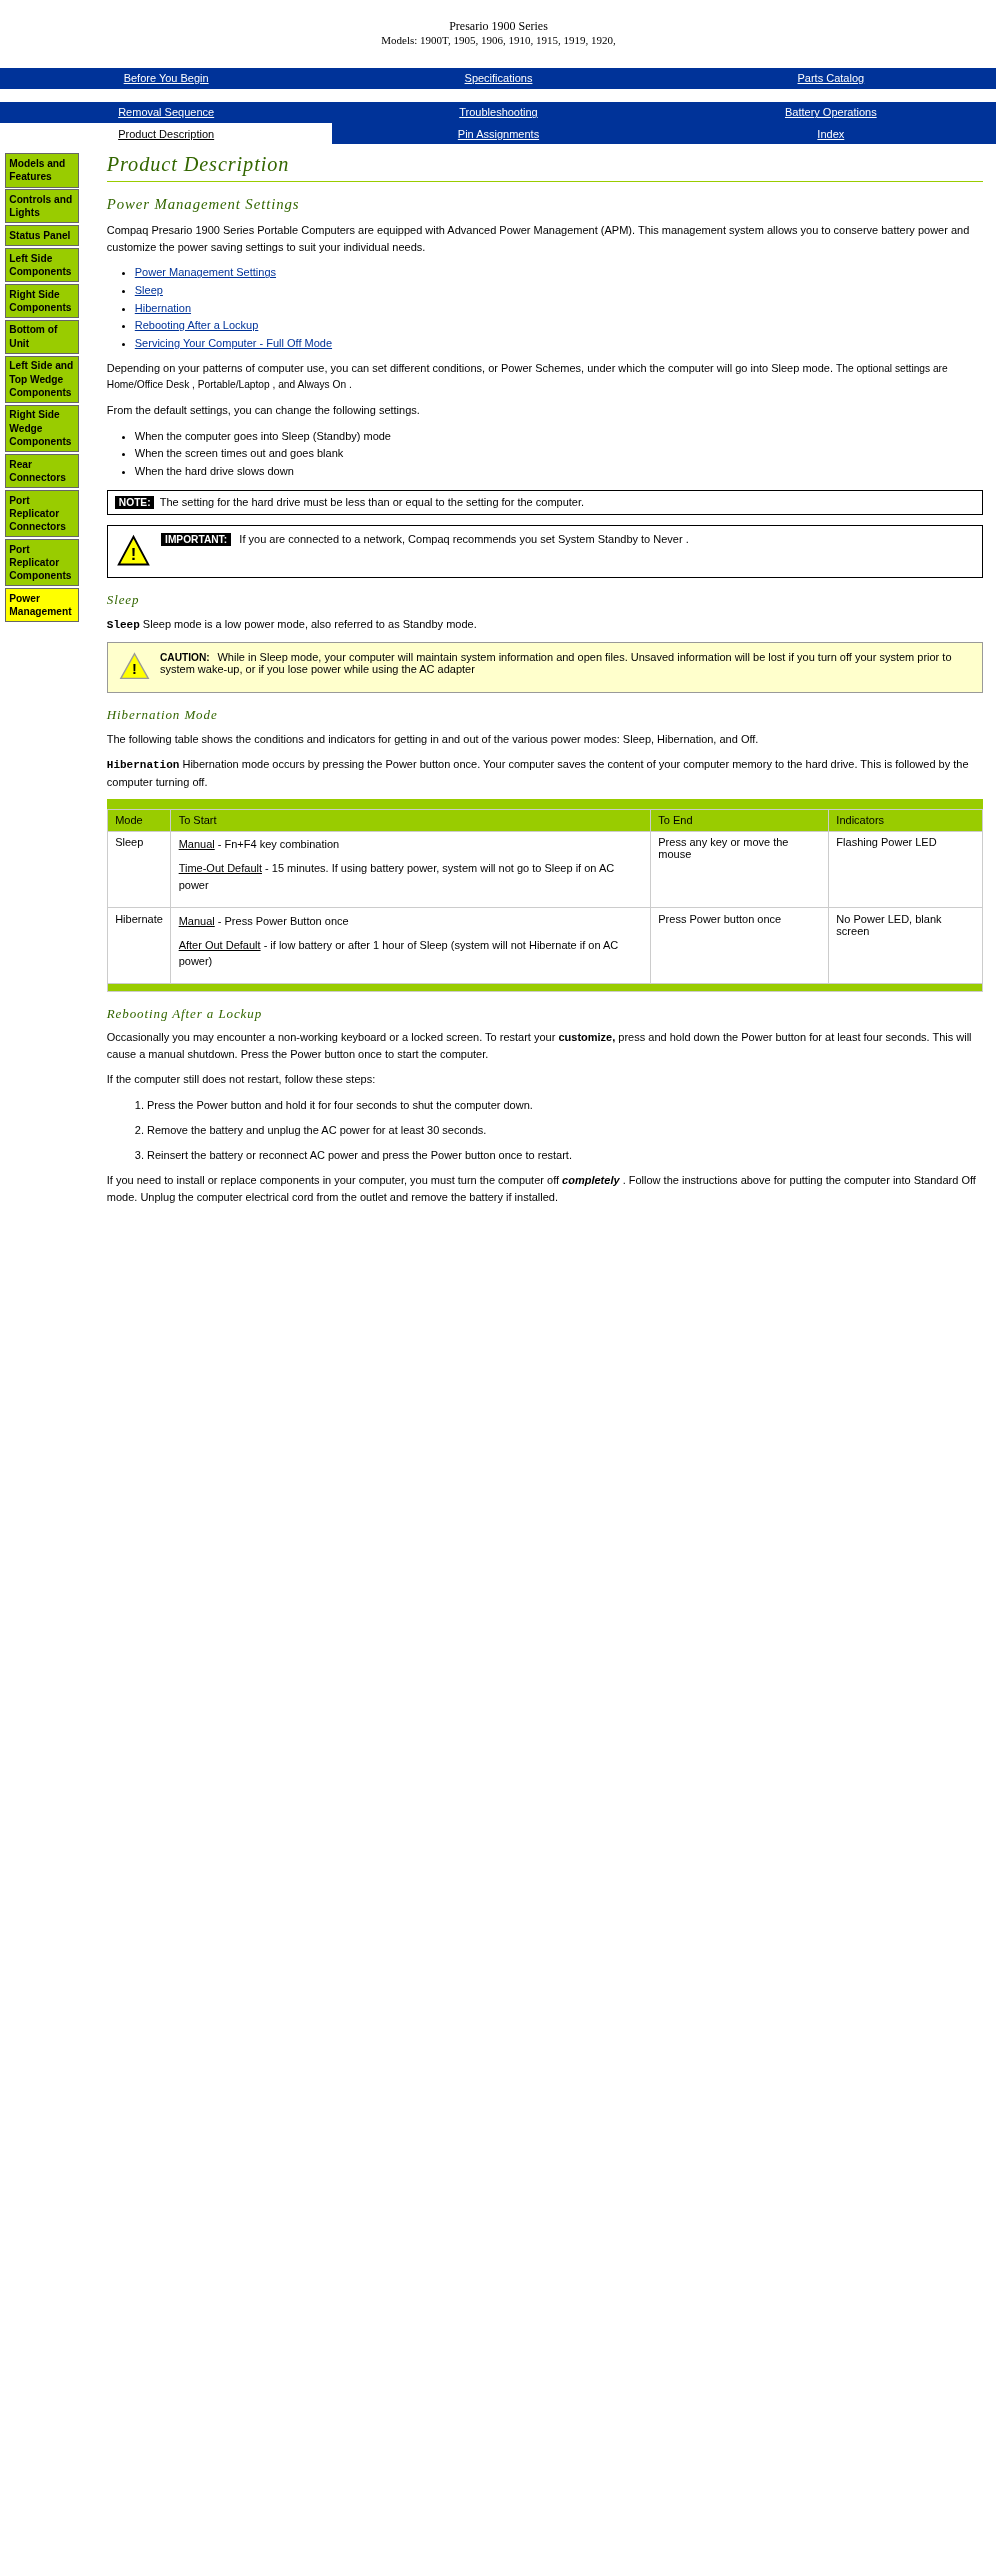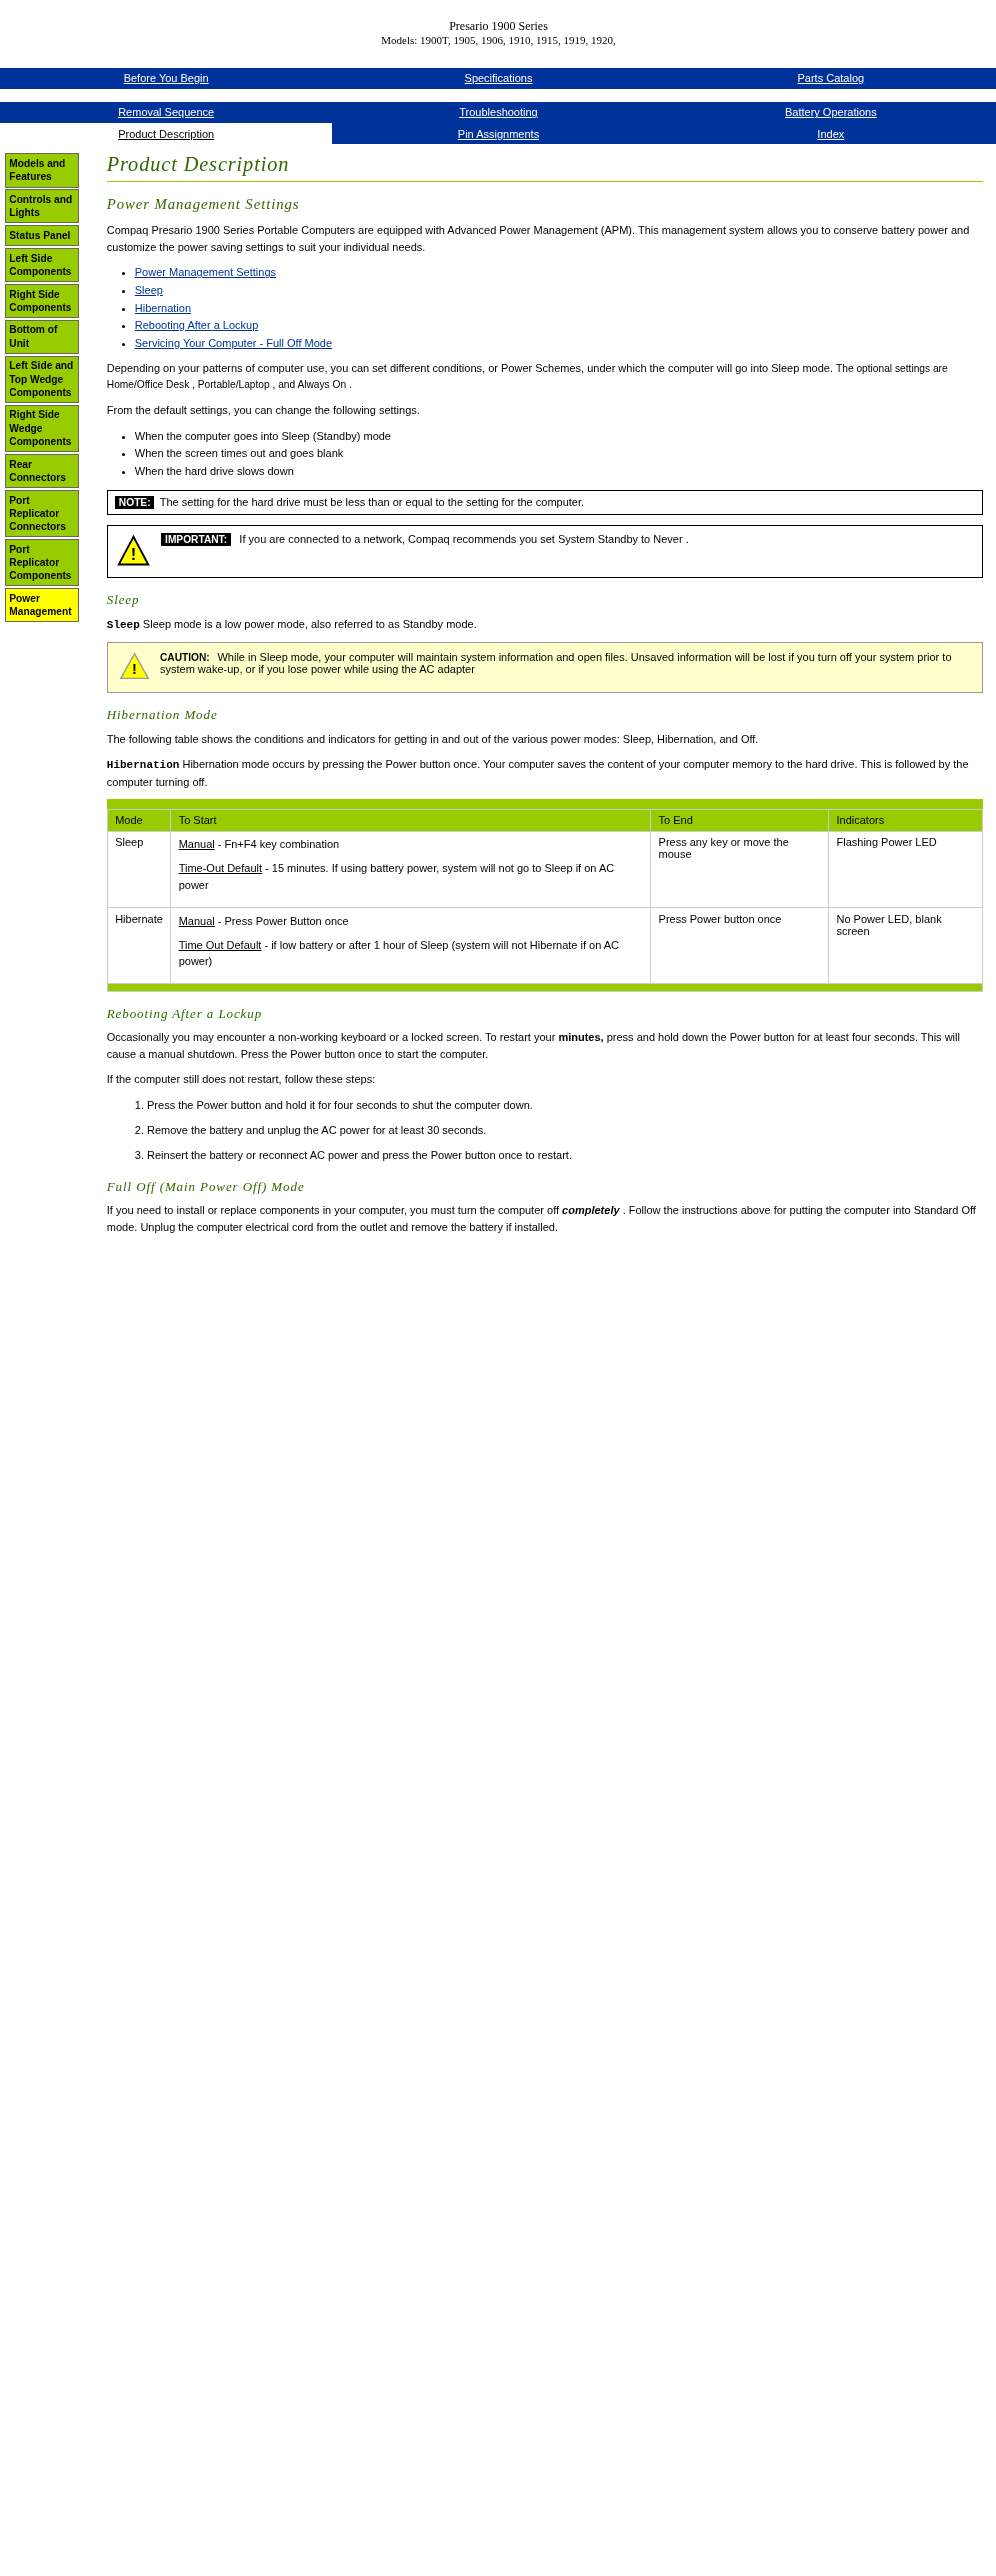--- a/index.html
+++ b/index.html
@@ -214,49 +214,48 @@
             <p><span style="text-decoration:underline;">Time-Out Default</span> - 15 minutes. If using battery power, system will not go to Sleep if on AC power</p>
           </td>
           <td>Press any key or move the mouse</td>
           <td>Flashing Power LED</td>
         </tr>
 
         <tr>
           <td>Hibernate</td>
           <td>
             <p style="margin-bottom:7.4px;"><span style="text-decoration:underline;">Manual</span> - Press Power Button once</p>
-            <p><span style="text-decoration:underline;">Time Out Default</span> - if low battery or after 1 hour of Sleep (system will not Hibernate if on AC power)</p>
+            <p><span style="text-decoration:underline;">After Out Default</span> - if low battery or after 1 hour of Sleep (system will not Hibernate if on AC power)</p>
           </td>
           <td>Press Power button once</td>
           <td>No Power LED, blank screen</td>
         </tr>
 
       </tbody>
       <tfoot>
         <tr>
           <td colspan="4" style="background:#99cc00; height:7.4px;"></td>
         </tr>
       </tfoot>
     </table>
 
     <div class="sub-section-heading">Rebooting After a Lockup</div>
 
     <p>
-      Occasionally you may encounter a non-working keyboard or a locked screen. To restart your <strong>minutes,</strong> press and hold down the Power button for at least four seconds. This will cause a manual shutdown. Press the Power button once to start the computer.
+      Occasionally you may encounter a non-working keyboard or a locked screen. To restart your <strong>customize,</strong> press and hold down the Power button for at least four seconds. This will cause a manual shutdown. Press the Power button once to start the computer.
     </p>
 
     <p>If the computer still does not restart, follow these steps:</p>
 
     <ul class="numbered-list">
       <li>1. Press the Power button and hold it for four seconds to shut the computer down.</li>
       <li>2. Remove the battery and unplug the AC power for at least 30 seconds.</li>
       <li>3. Reinsert the battery or reconnect AC power and press the Power button once to restart.</li>
     </ul>
 
-    <div class="sub-section-heading">Full Off (Main Power Off) Mode</div>
 
     <p>
       If you need to install or replace components in your computer, you must turn the computer off <em><strong>completely</strong></em> . Follow the instructions above for putting the computer into Standard Off mode. Unplug the computer electrical cord from the outlet and remove the battery if installed.
     </p>
 
   </div>
 </div>
 
 
 </body></html>

